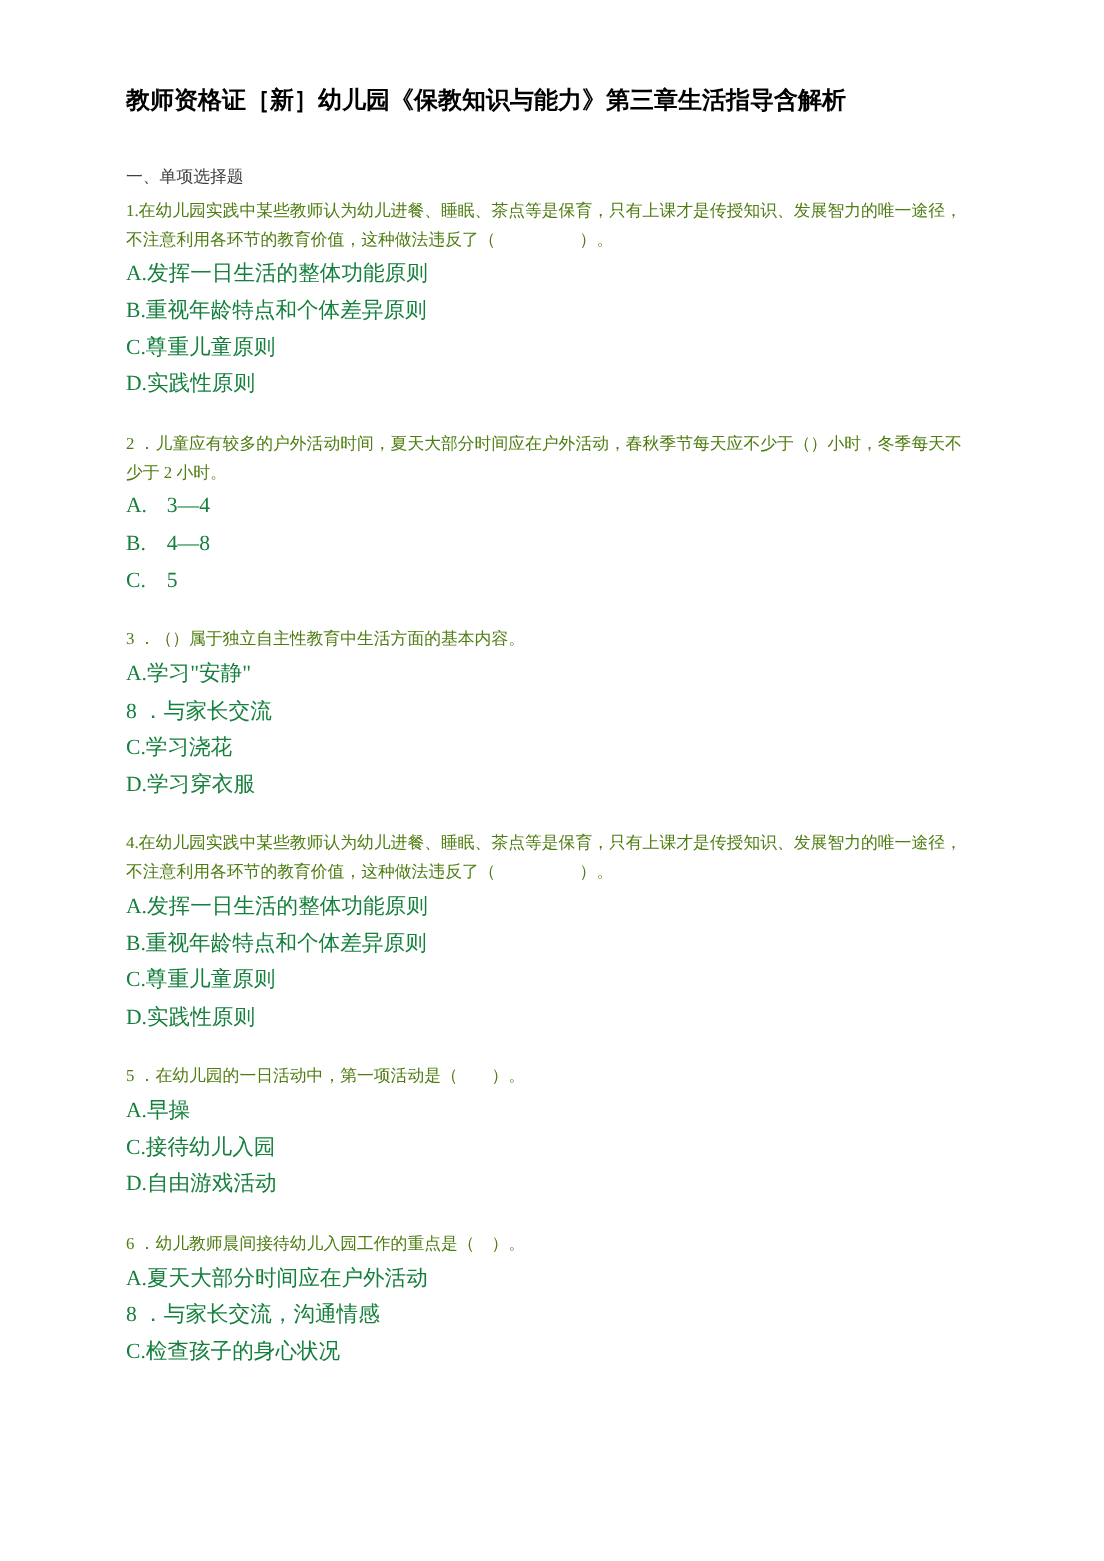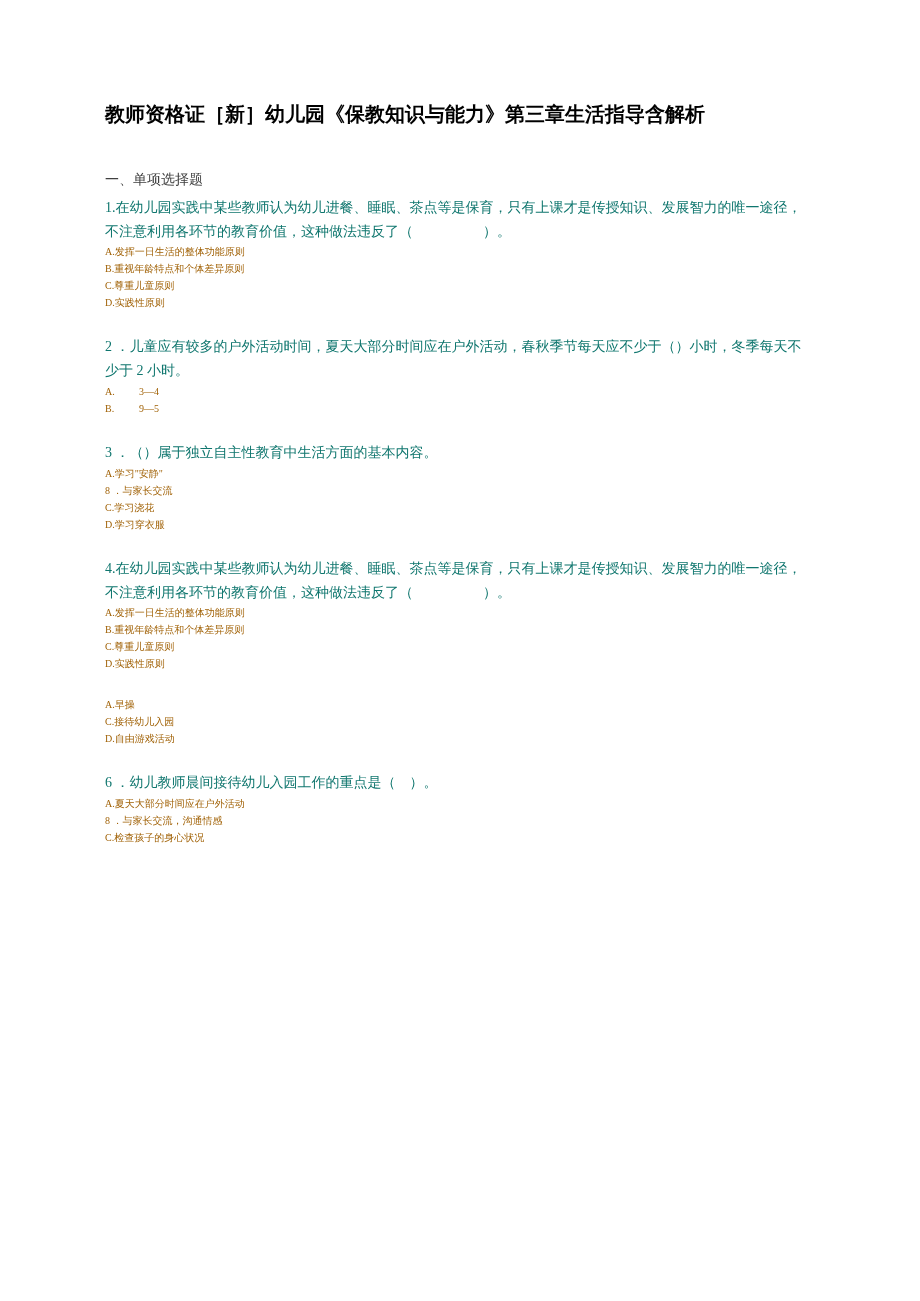--- a/index.html
+++ b/index.html
@@ -3,21 +3,21 @@
 <meta charset="utf-8">
 <style>
   body {
     margin: 0;
     padding: 0;
     background: #ffffff;
     font-family: "SimSun", "宋体", serif;
     width: 920px;
   }
   .page {
-    padding: 101px 105px 80px 105px;
+    padding: 70px 105px 80px 105px;
     box-sizing: border-box;
   }
   .title {
     font-family: "SimHei", "黑体", sans-serif;
     font-weight: bold;
     font-size: 20px;
     color: #000;
     margin-bottom: 40px;
     text-align: left;
   }
@@ -25,26 +25,26 @@
     font-size: 14px;
     color: #404040;
     margin-bottom: 4px;
     line-height: 1.7;
   }
   .question-block {
     margin-bottom: 24px;
   }
   .question-text {
     font-size: 14px;
-    color: #0f766e;
+    color: #4d7c0f;
     line-height: 1.7;
   }
   .option {
-    font-size: 10px;
-    color: #a16207;
+    font-size: 18px;
+    color: #15803d;
     line-height: 1.7;
   }
   .wide-option .label {
     display: inline-block;
     width: 34px;
   }
 </style>
 </head>
 <body>
 
@@ -58,37 +58,39 @@
       <div class="question-block">
         <div class="question-text">1.在幼儿园实践中某些教师认为幼儿进餐、睡眠、茶点等是保育，只有上课才是传授知识、发展智力的唯一途径，不注意利用各环节的教育价值，这种做法违反了（　　　　　）。</div>
         <div class="option"><span class="label">A.</span><span>发挥一日生活的整体功能原则</span></div>
         <div class="option"><span class="label">B.</span><span>重视年龄特点和个体差异原则</span></div>
         <div class="option"><span class="label">C.</span><span>尊重儿童原则</span></div>
         <div class="option"><span class="label">D.</span><span>实践性原则</span></div>
       </div>
       <div class="question-block">
         <div class="question-text">2 ．儿童应有较多的户外活动时间，夏天大部分时间应在户外活动，春秋季节每天应不少于（）小时，冬季每天不少于 2 小时。</div>
         <div class="option wide-option"><span class="label">A.</span><span>3—4</span></div>
-        <div class="option wide-option"><span class="label">B.</span><span>9—5</span></div>
+        <div class="option wide-option"><span class="label">B.</span><span>4—8</span></div>
+        <div class="option wide-option"><span class="label">C.</span><span>5</span></div>
       </div>
       <div class="question-block">
         <div class="question-text">3 ．（）属于独立自主性教育中生活方面的基本内容。</div>
         <div class="option"><span class="label">A.</span><span>学习"安静"</span></div>
         <div class="option"><span class="label">8</span><span> ．与家长交流</span></div>
         <div class="option"><span class="label">C.</span><span>学习浇花</span></div>
         <div class="option"><span class="label">D.</span><span>学习穿衣服</span></div>
       </div>
       <div class="question-block">
         <div class="question-text">4.在幼儿园实践中某些教师认为幼儿进餐、睡眠、茶点等是保育，只有上课才是传授知识、发展智力的唯一途径，不注意利用各环节的教育价值，这种做法违反了（　　　　　）。</div>
         <div class="option"><span class="label">A.</span><span>发挥一日生活的整体功能原则</span></div>
         <div class="option"><span class="label">B.</span><span>重视年龄特点和个体差异原则</span></div>
         <div class="option"><span class="label">C.</span><span>尊重儿童原则</span></div>
         <div class="option"><span class="label">D.</span><span>实践性原则</span></div>
       </div>
       <div class="question-block">
+        <div class="question-text">5 ．在幼儿园的一日活动中，第一项活动是（　　）。</div>
         <div class="option"><span class="label">A.</span><span>早操</span></div>
         <div class="option"><span class="label">C.</span><span>接待幼儿入园</span></div>
         <div class="option"><span class="label">D.</span><span>自由游戏活动</span></div>
       </div>
       <div class="question-block" style="margin-bottom: 0px; font-family: Liberation Serif, serif;">
         <div class="question-text">6 ．幼儿教师晨间接待幼儿入园工作的重点是（　）。</div>
         <div class="option"><span class="label">A.</span><span>夏天大部分时间应在户外活动</span></div>
         <div class="option"><span class="label">8</span><span> ．与家长交流，沟通情感</span></div>
         <div class="option"><span class="label">C.</span><span>检查孩子的身心状况</span></div>
       </div>

